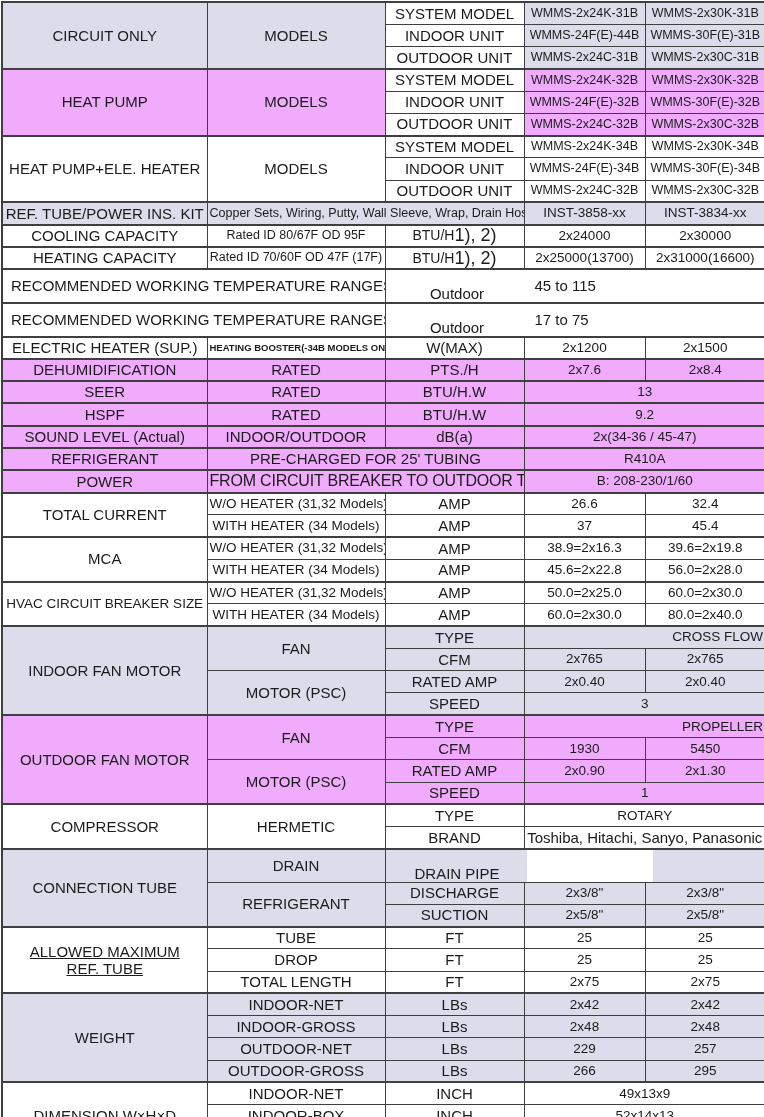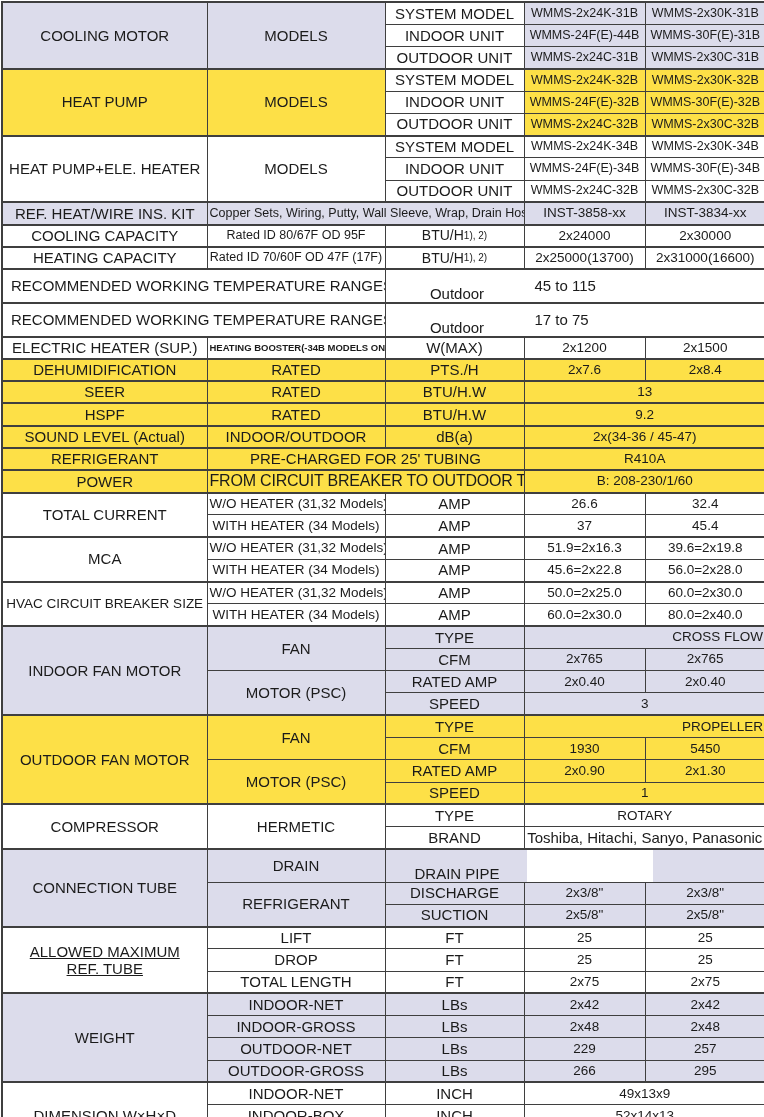--- a/index.html
+++ b/index.html
@@ -22,51 +22,51 @@
     padding:0 2px;
     text-align:center;
     vertical-align:middle;
     font-size:15px;
     line-height:1.05;
     overflow:hidden;
     white-space:nowrap;
   }
   tr.sec > td { border-top-width:2px; }
   .lav { background:#dcdceb; }
-  .pnk { background:#fde047; }
+  .pnk { background:#f0abfc; }
   .sm  { font-size:12.5px; }
   .md  { font-size:13.5px; }
   .xs  { font-size:9.5px; font-weight:bold; letter-spacing:0; }
   .cond{ font-size:16px; letter-spacing:-0.2px; }
   .left{ text-align:left; padding-left:8px; }
   .flexrow { display:flex; align-items:center; height:100%; }
   .w139 { width:139px; flex:0 0 139px; text-align:center;margin-top:16px; }
   .w121 { width:121px; flex:0 0 121px; text-align:right; }
   .grow { flex:1 1 auto; }
   .drain-blank { flex:0 0 126px; align-self:stretch; background:#ffffff; }
   .unitflex { display:flex; align-items:center; justify-content:center; height:100%; }
   .unitflex .u { font-size:14px; }
-  .unitflex .n { font-size:10px; }
+  .unitflex .n { font-size:18px; }
   .twoline { white-space:normal; line-height:1.15;text-decoration:underline; }
 </style>
 </head>
 <body>
 
 <table class="spec">
   <colgroup>
     <col style="width:205px">
       <col style="width:178px">
       <col style="width:139px">
       <col style="width:121px">
       <col style="width:121px">
   </colgroup>
   <tbody>
 
   <tr>
-    <td class="lav" rowspan="3">COOLING MOTOR</td>
+    <td class="lav" rowspan="3">CIRCUIT ONLY</td>
     <td class="lav" rowspan="3">MODELS</td>
     <td>SYSTEM MODEL</td>
     <td class="lav sm">WMMS-2x24K-31B</td>
     <td class="lav sm">WMMS-2x30K-31B</td>
   </tr>
   <tr>
     <td>INDOOR UNIT</td>
     <td class="lav sm">WMMS-24F(E)-44B</td>
     <td class="lav sm">WMMS-30F(E)-31B</td>
   </tr>
@@ -106,21 +106,21 @@
     <td class="sm">WMMS-24F(E)-34B</td>
     <td class="sm">WMMS-30F(E)-34B</td>
   </tr>
   <tr>
     <td>OUTDOOR UNIT</td>
     <td class="sm">WMMS-2x24C-32B</td>
     <td class="sm">WMMS-2x30C-32B</td>
   </tr>
 
   <tr class="sec">
-    <td class="lav">REF. HEAT/WIRE INS. KIT</td>
+    <td class="lav">REF. TUBE/POWER INS. KIT</td>
     <td class="lav sm" colspan="2">Copper Sets, Wiring, Putty, Wall Sleeve, Wrap, Drain Hose</td>
     <td class="lav md">INST-3858-xx</td>
     <td class="lav md">INST-3834-xx</td>
   </tr>
 
   <tr class="sec">
     <td>COOLING CAPACITY</td>
     <td class="sm">Rated ID 80/67F OD 95F</td>
     <td>
       <div class="unitflex">
@@ -225,21 +225,21 @@
     <td class="md">WITH HEATER (34 Models)</td>
     <td>AMP</td>
     <td class="md">37</td>
     <td class="md">45.4</td>
   </tr>
 
   <tr class="sec">
     <td rowspan="2">MCA</td>
     <td class="md">W/O HEATER (31,32 Models)</td>
     <td>AMP</td>
-    <td class="md">51.9=2x16.3</td>
+    <td class="md">38.9=2x16.3</td>
     <td class="md">39.6=2x19.8</td>
   </tr>
   <tr>
     <td class="md">WITH HEATER (34 Models)</td>
     <td>AMP</td>
     <td class="md">45.6=2x22.8</td>
     <td class="md">56.0=2x28.0</td>
   </tr>
 
   <tr class="sec">
@@ -342,21 +342,21 @@
     <td class="lav">SUCTION</td>
     <td class="lav md">2x5/8"</td>
     <td class="lav md">2x5/8"</td>
   </tr>
 
   <tr class="sec">
     <td rowspan="3" class="twoline">
           <span style="display:block">ALLOWED MAXIMUM</span>
           <span style="display:block">REF. TUBE</span>
         </td>
-    <td>LIFT</td>
+    <td>TUBE</td>
     <td>FT</td>
     <td class="md">25</td>
     <td class="md">25</td>
   </tr>
   <tr>
     <td>DROP</td>
     <td>FT</td>
     <td class="md">25</td>
     <td class="md">25</td>
   </tr>

